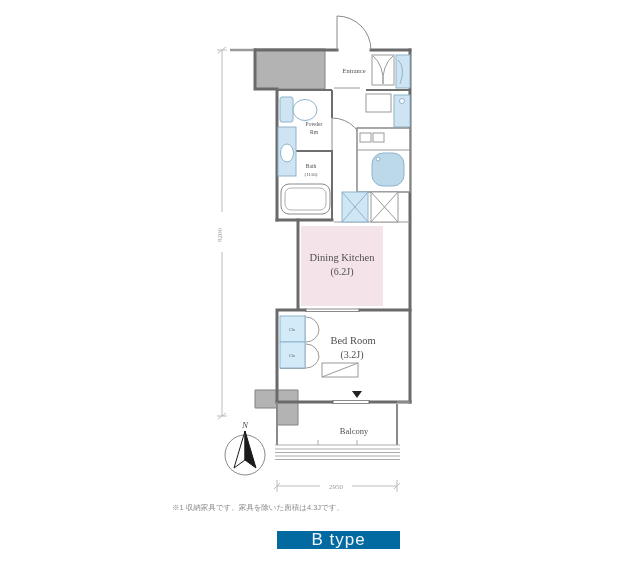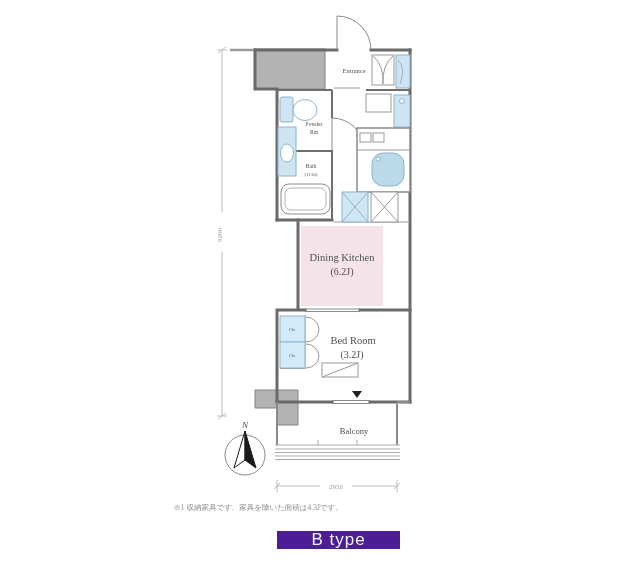--- a/index.html
+++ b/index.html
@@ -2,26 +2,26 @@
 <html><head>
 <meta charset="utf-8">
 <style>
   html,body{margin:0;padding:0;background:#ffffff;}
   .page{position:relative;width:640px;height:569px;background:#ffffff;overflow:hidden;
         font-family:"Liberation Serif","DejaVu Serif",serif;}
   svg text{fill:#4f4f4f;}
   .dimtext{fill:#9a9a9a;font-family:"Liberation Serif",serif;}
   .roomtext{fill:#4f4f4f;}
   .badge{position:absolute;left:277px;top:531px;width:123px;height:18px;
-         background:#4c1d95;display:flex;align-items:center;justify-content:center;}
+         background:#0369a1;display:flex;align-items:center;justify-content:center;}
   .badge span{color:#eef4f7;font-size:17px;letter-spacing:1px;
               font-family:"Liberation Sans","DejaVu Sans",sans-serif;}
   .footnote{position:absolute;left:0;top:503px;width:516px;text-align:center;
             font-size:7.5px;color:#8a8a8a;
-            font-family:Liberation Serif, serif;}
+            font-family:Liberation Sans, sans-serif;}
 </style>
 </head>
 <body>
 
 <div class="page">
 
 <svg width="640" height="569" viewBox="0 0 640 569">
 
   <rect x="301" y="226" width="82" height="80" fill="#f4e3e8"></rect>
 

